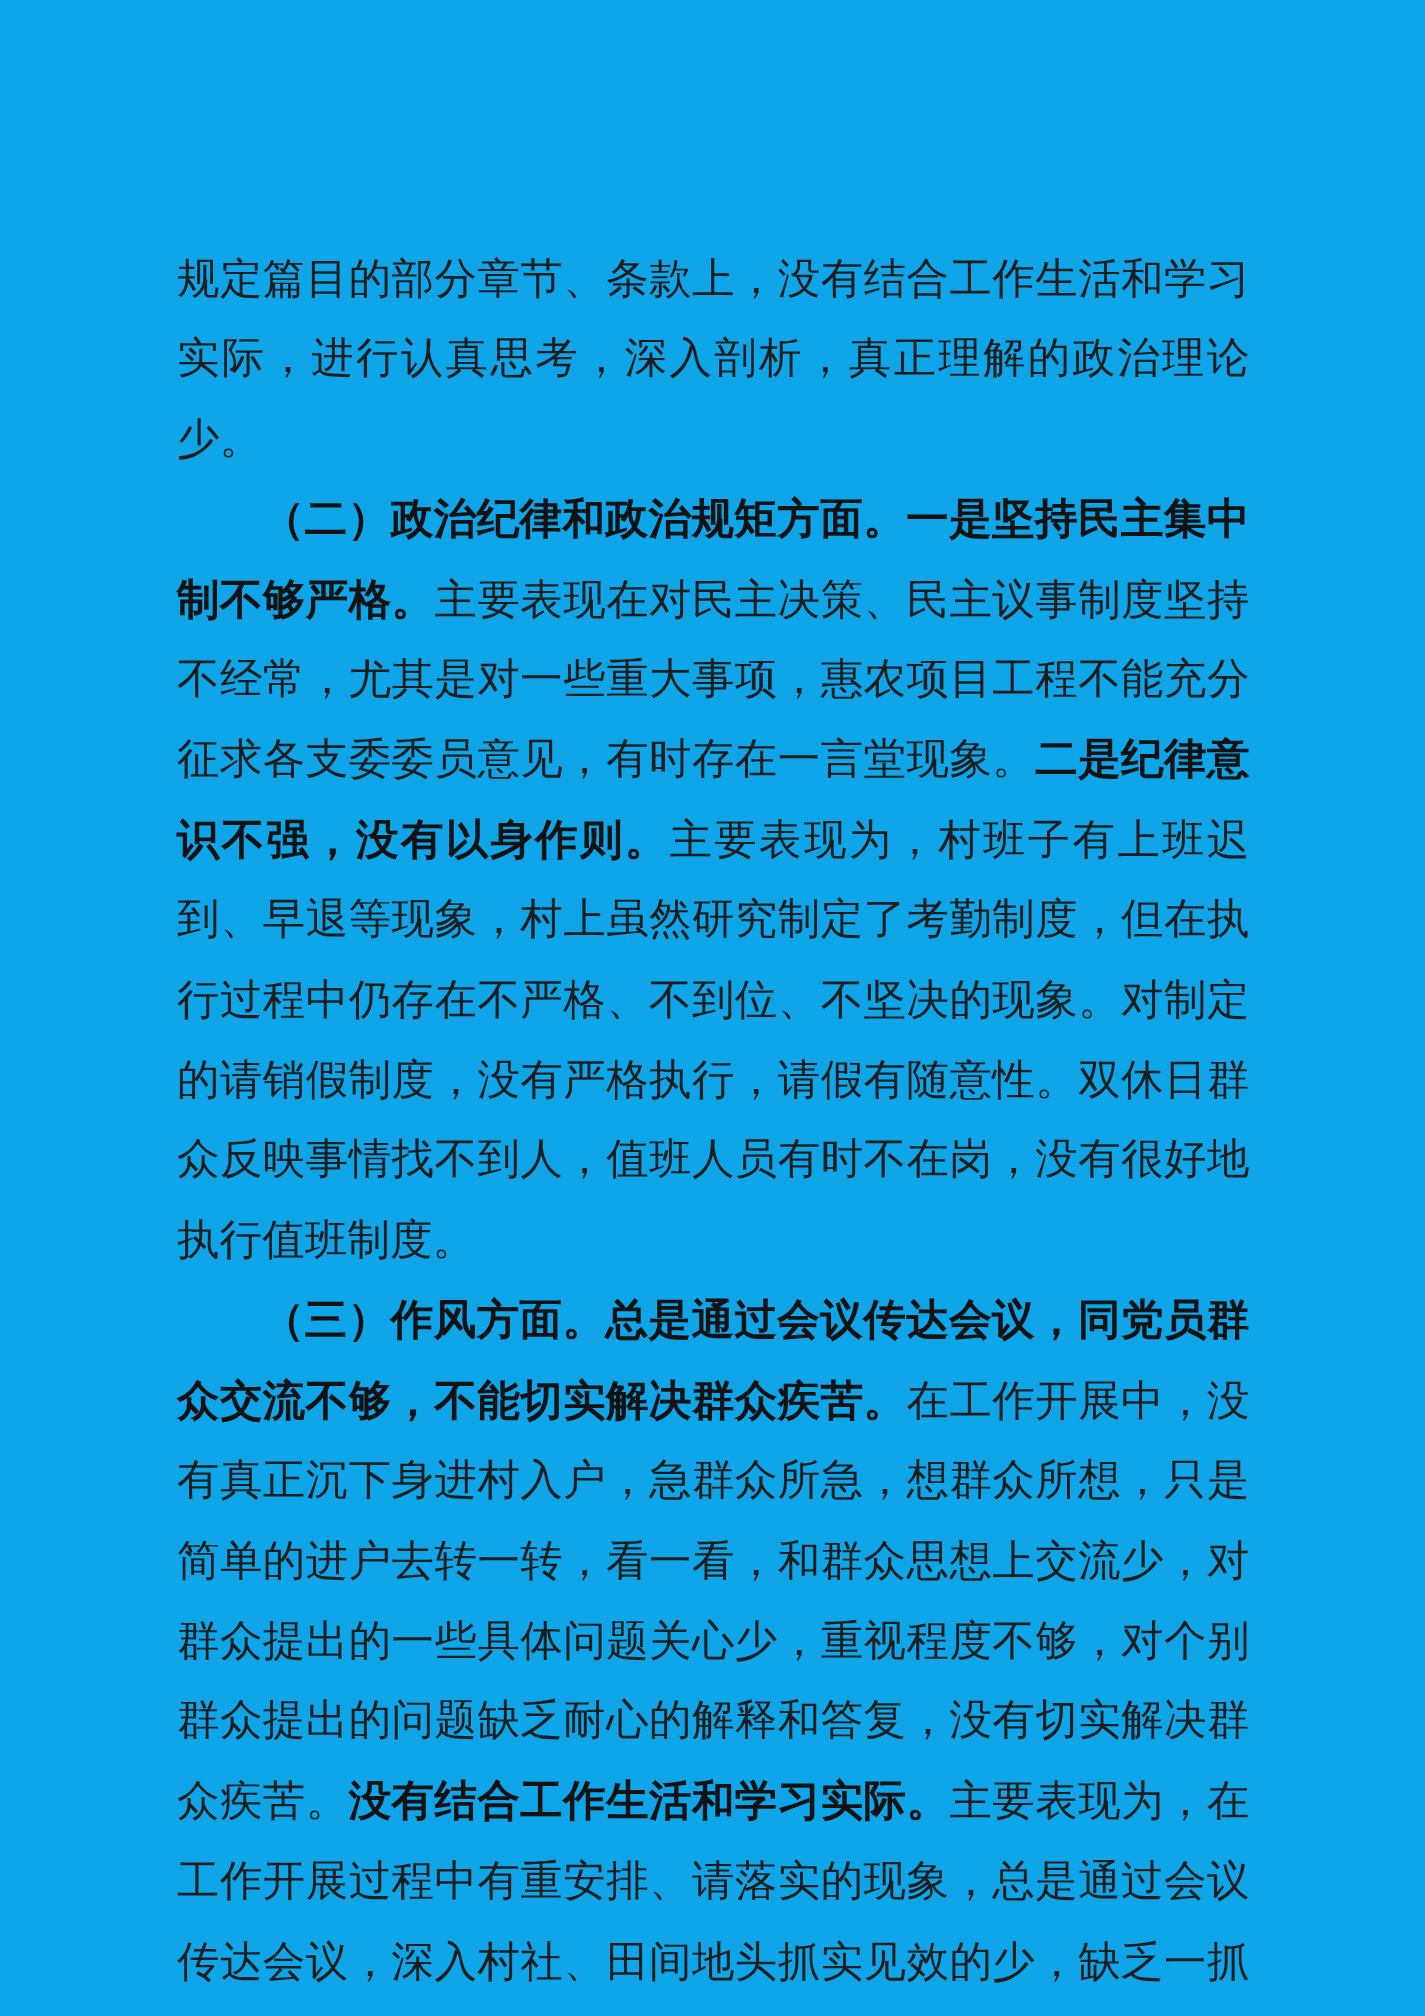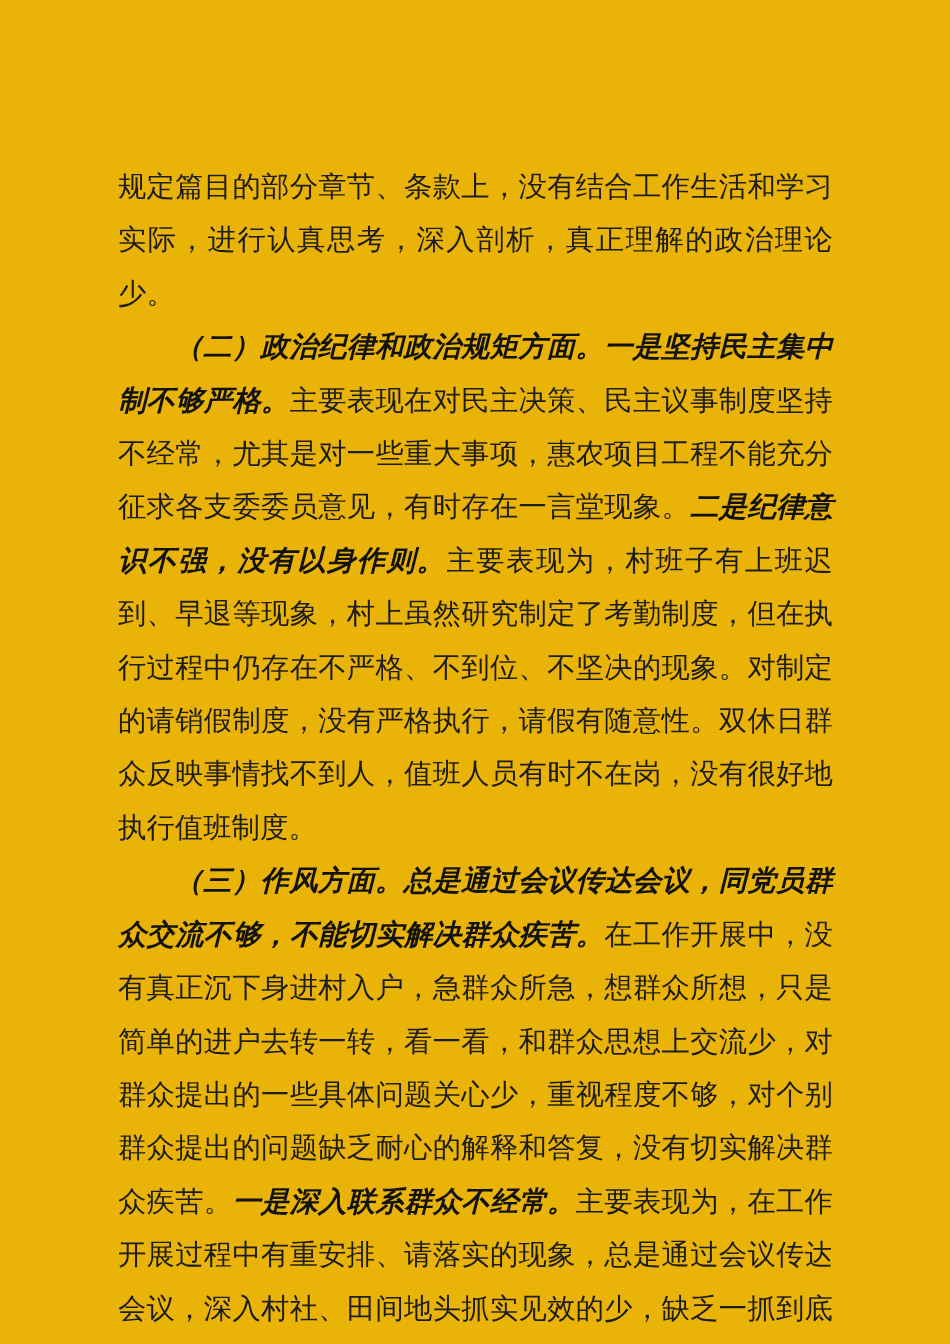--- a/index.html
+++ b/index.html
@@ -11,21 +11,21 @@
     width: 950px;
     height: 1344px;
     overflow: hidden;
     font-family: "Liberation Serif", "DejaVu Serif", serif;
   }
 
   #page {
     position: relative;
     width: 950px;
     height: 1344px;
-    background: #eab308;
+    background: #0ea5e9;
     box-sizing: border-box;
   }
 
   #doc-body {
     position: absolute;
     left: 118px;
     top: 160px;
     width: 715px;
   }
 
@@ -46,31 +46,30 @@
 
   p.indent {
     text-indent: 56.6px;
   }
 
   
   b.hd {
     font-weight: 700;
     color: #121212;
     letter-spacing: 0.1px;
-    font-style: italic;
   }
 
   
   span.gap {
     display: inline-block;
     width: 9px;
   }
 </style>
 </head>
 <body>
 
 <div id="page">
   <div id="doc-body">
       <p class="para"><span>规定篇目的部分章节、条款上，没有结合工作生活和学习实际，进行认真思考，深入剖析，真正理解的政治理论少。</span></p>
       <p class="para indent"><b class="hd">（二）政治纪律和政治规矩方面。一是坚持民主集中制不够严格。</b><span>主要表现在对民主决策、民主议事制度坚持不经常，尤其是对一些重大事项，惠农项目工程不能充分征求各支委委员意见，有时存在一言堂现象。</span><b class="hd">二是纪律意识不强，没有以身作则。</b><span>主要表现为，村班子有上班迟到、早退等现象，村上虽然研究制定了考勤制度，但在执行过程中仍存在不严格、不到位、不坚决的现象。对制定的请销假制度，没有严格执行，请假有随意性。双休日群众反映事情找不到人，值班人员有时不在岗，没有很好地执行值班制度。</span></p>
-      <p class="para indent"><b class="hd">（三）作风方面。总是通过会议传达会议，同党员群众交流不够，不能切实解决群众疾苦。</b><span>在工作开展中，没有真正沉下身进村入户，急群众所急，想群众所想，只是简单的进户去转一转，看一看，和群众思想上交流少，对群众提出的一些具体问题关心少，重视程度不够，对个别群众提出的问题缺乏耐心的解释和答复，没有切实解决群众疾苦。</span><b class="hd">一是深入联系群众不经常。</b><span>主要表现为，在工作开展过程中有重安排、请落实的现象，总是通过会议传达会议，深入村社、田间地头抓实见效的少，缺乏一抓到底</span><span class="gap"></span></p>
+      <p class="para indent"><b class="hd">（三）作风方面。总是通过会议传达会议，同党员群众交流不够，不能切实解决群众疾苦。</b><span>在工作开展中，没有真正沉下身进村入户，急群众所急，想群众所想，只是简单的进户去转一转，看一看，和群众思想上交流少，对群众提出的一些具体问题关心少，重视程度不够，对个别群众提出的问题缺乏耐心的解释和答复，没有切实解决群众疾苦。</span><b class="hd">没有结合工作生活和学习实际。</b><span>主要表现为，在工作开展过程中有重安排、请落实的现象，总是通过会议传达会议，深入村社、田间地头抓实见效的少，缺乏一抓到底</span><span class="gap"></span></p>
     </div>
 </div>
 
 </body></html>

